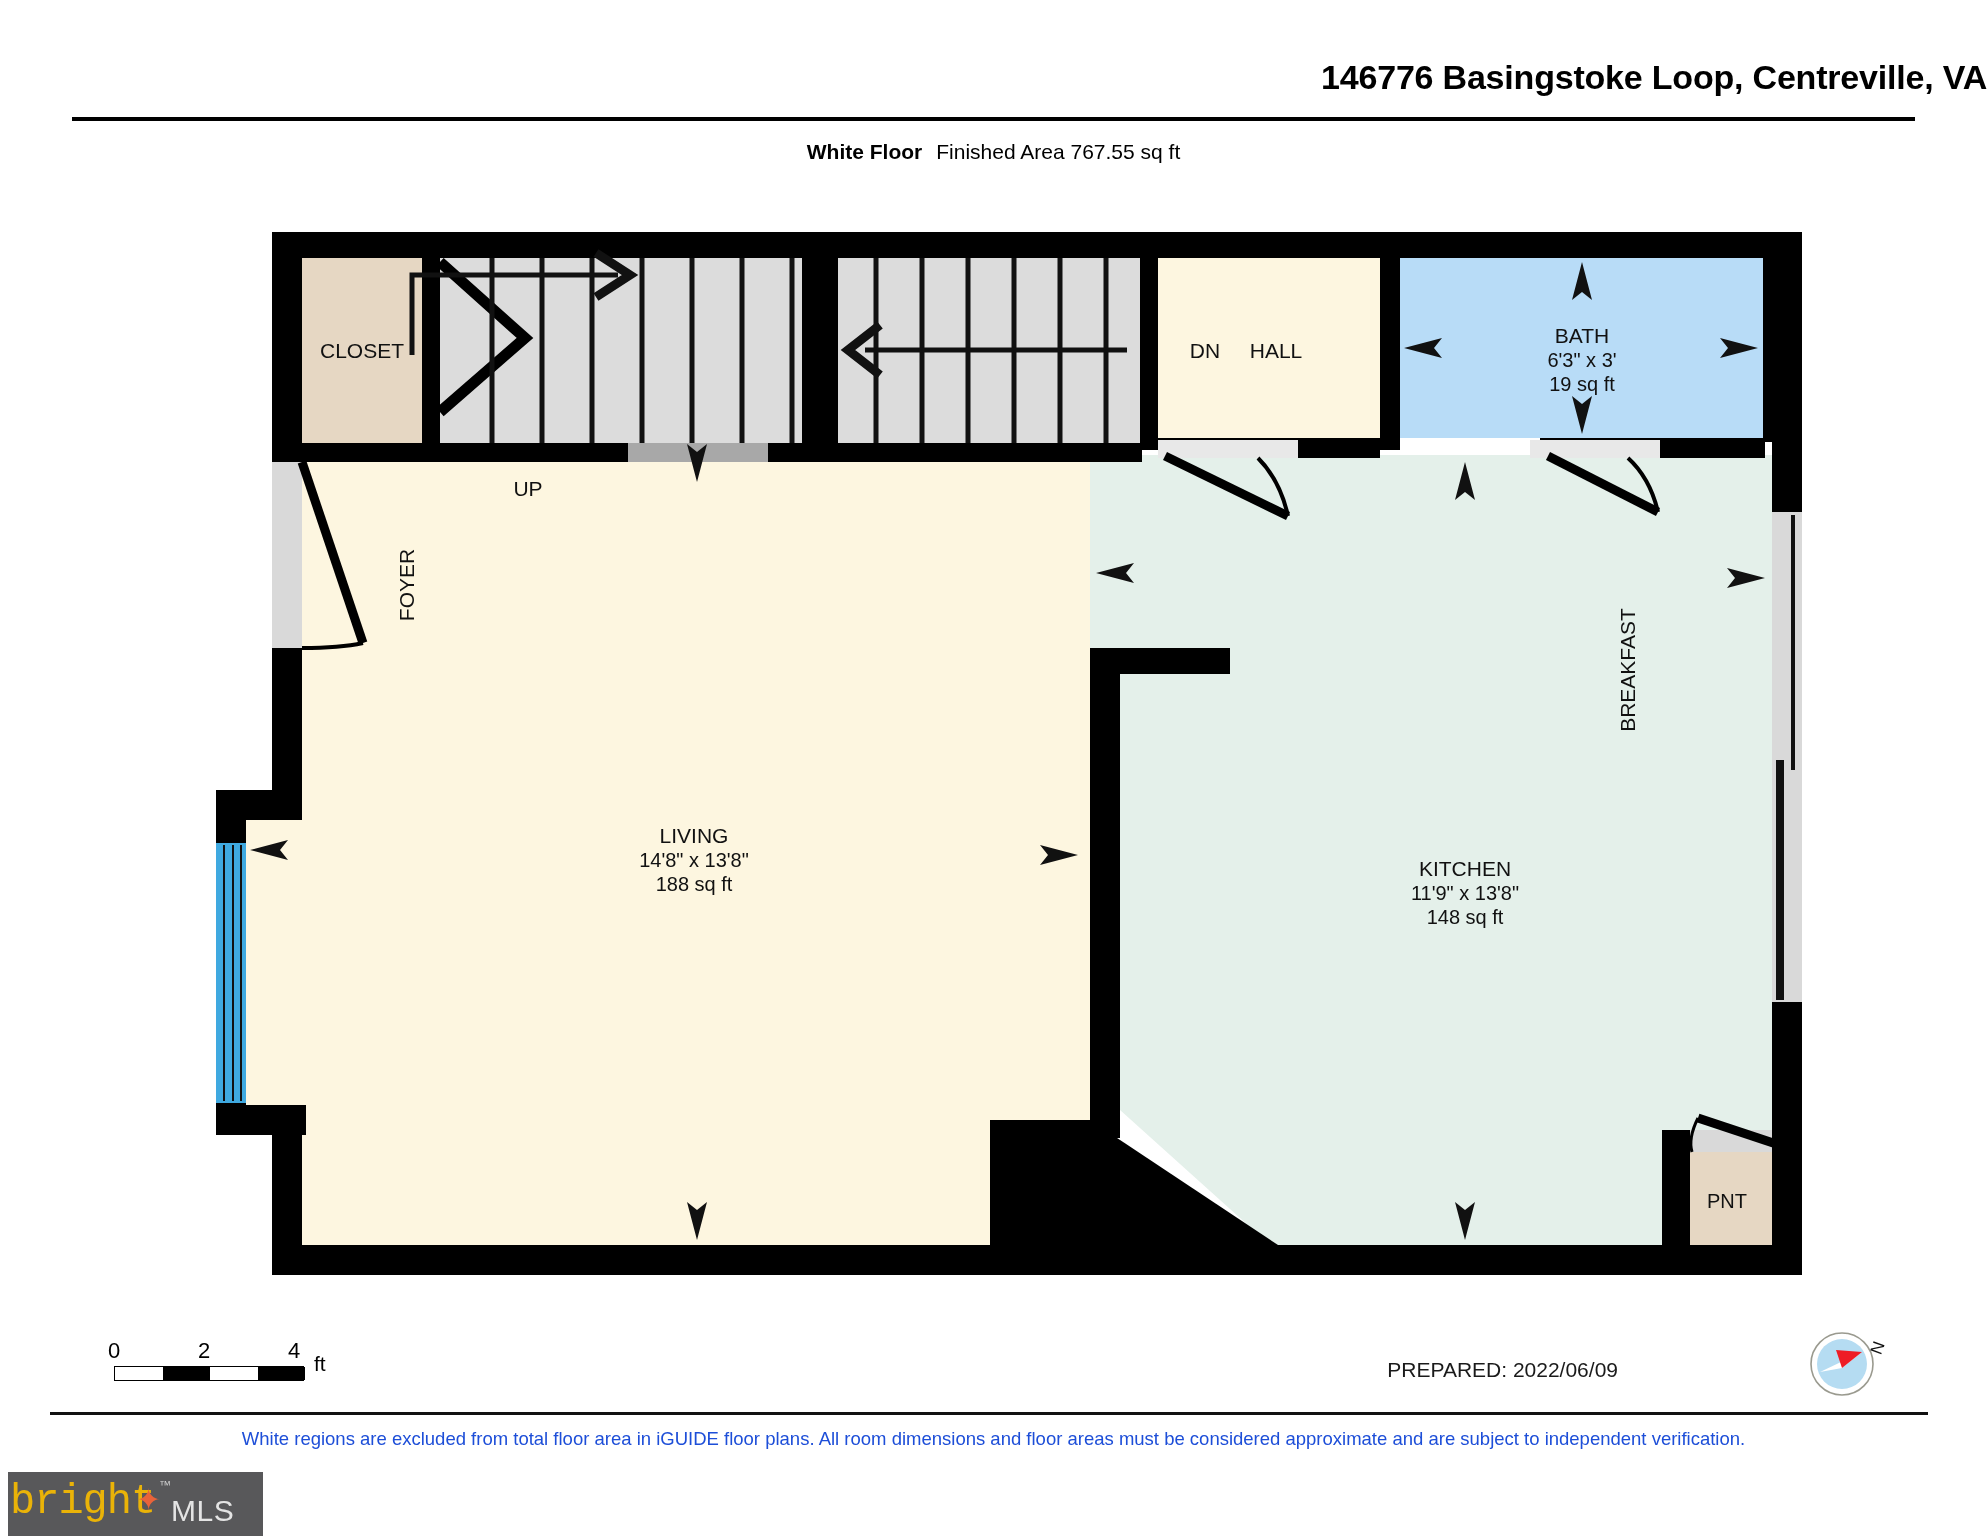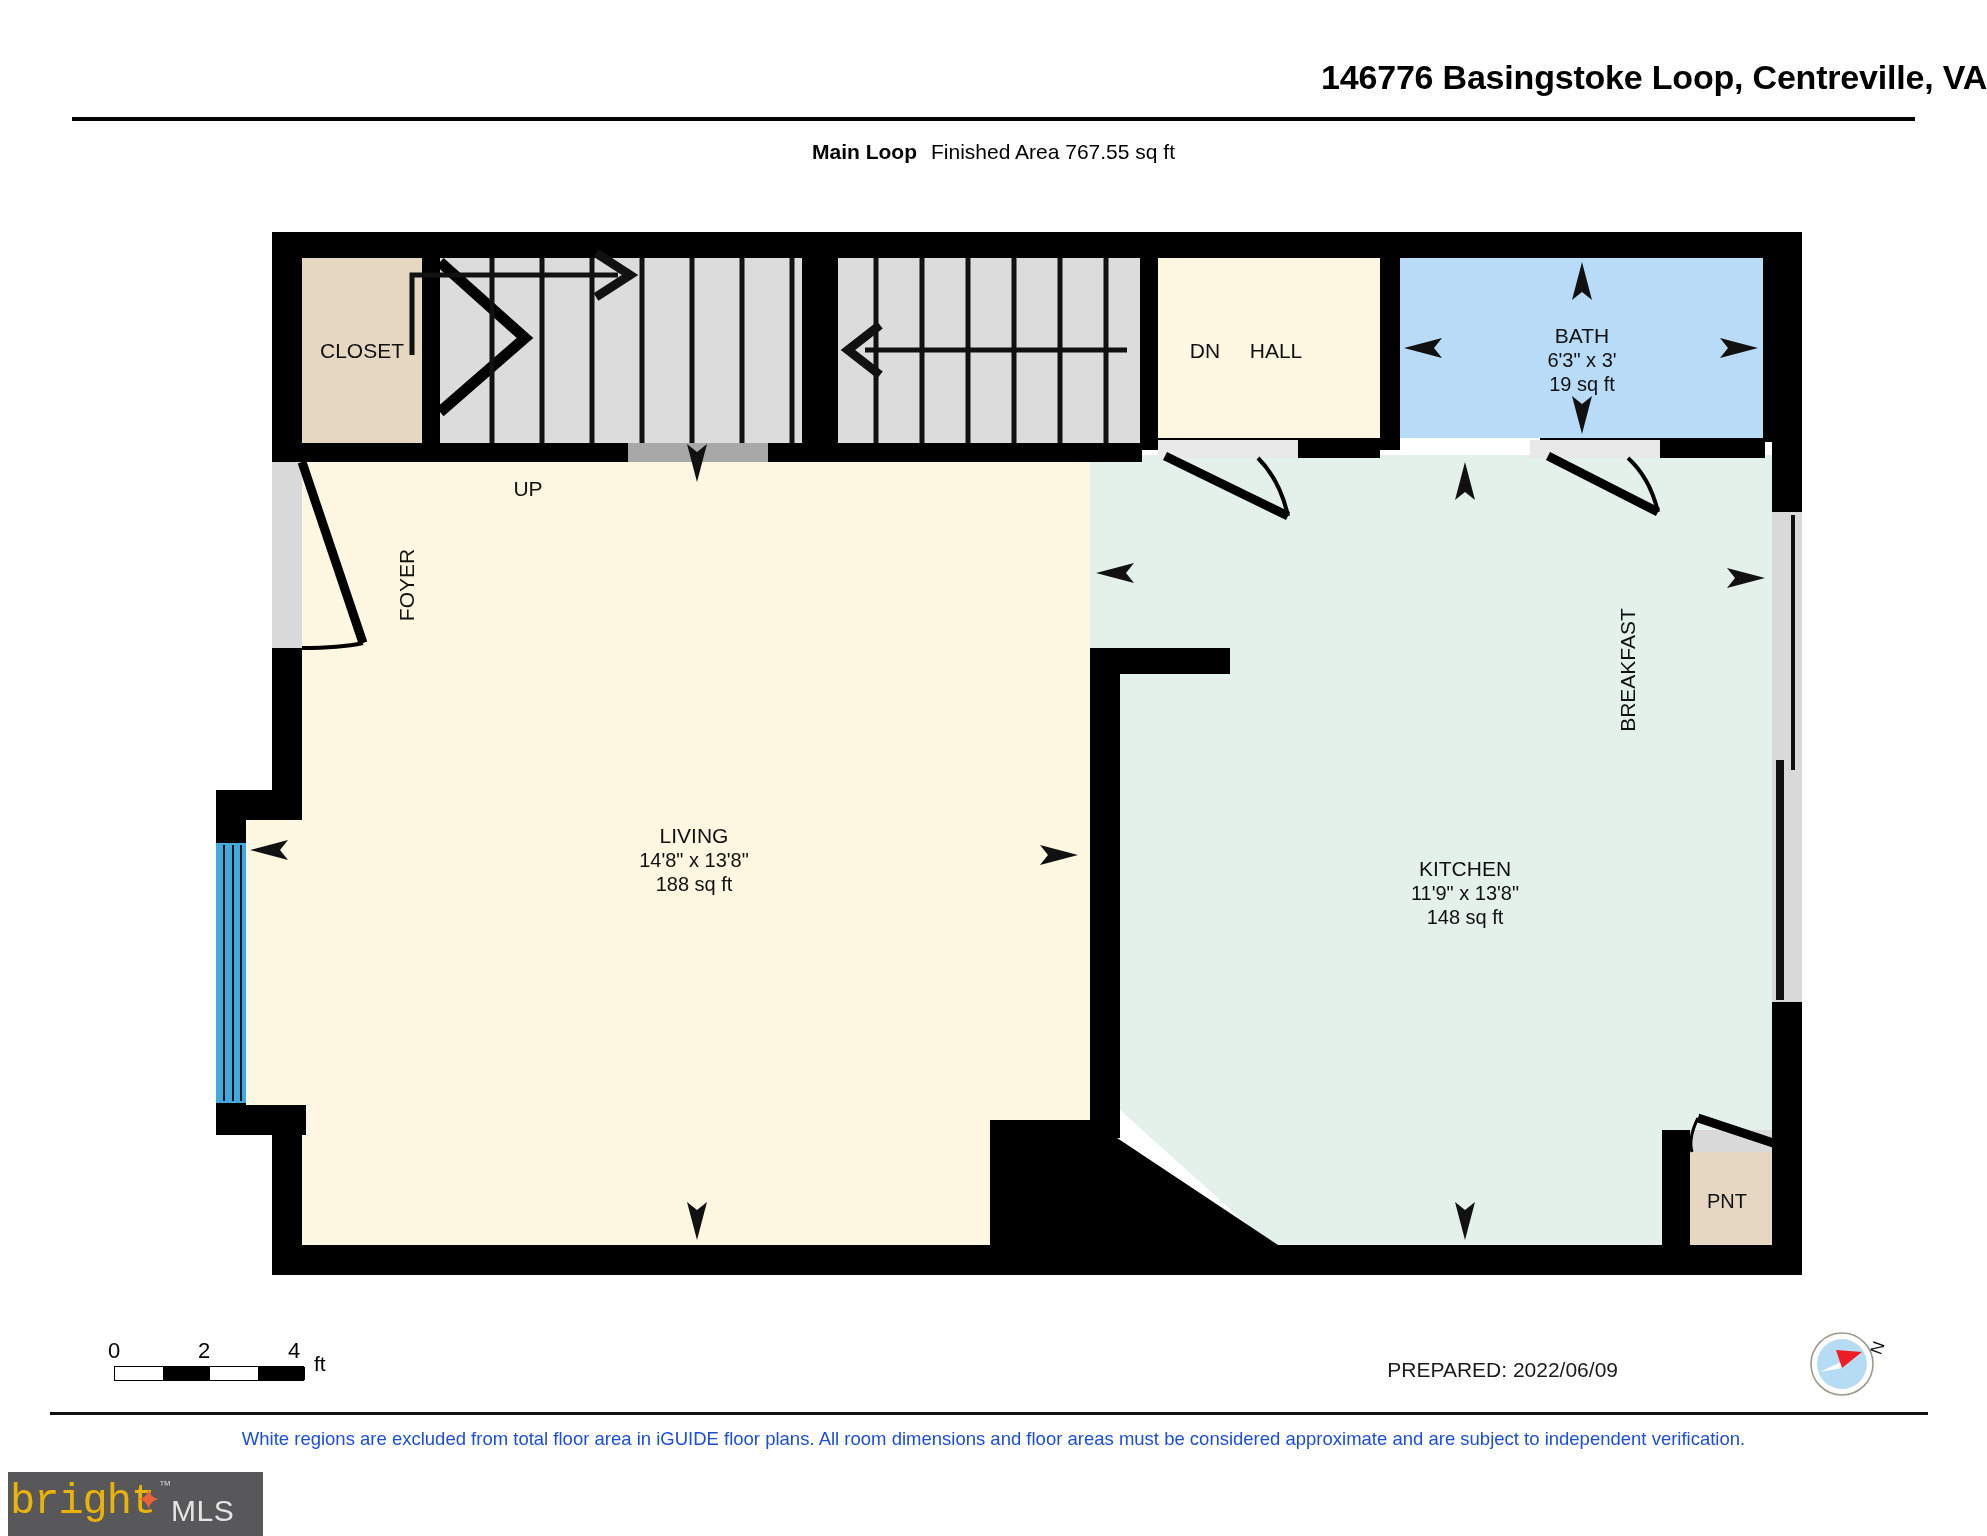--- a/index.html
+++ b/index.html
@@ -187,21 +187,21 @@
     font-family: "Liberation Sans", sans-serif;
     fill: #111;
   }
 </style>
 </head>
 <body>
 
 <div id="page-title">146776 Basingstoke Loop, Centreville, VA</div>
 <div id="title-rule"></div>
 <div id="floor-meta">
-  <span class="floor-name">Main Loop</span><span>Finished Area 767.55 sq ft</span>
+  <span class="floor-name">White Floor</span><span>Finished Area 767.55 sq ft</span>
 </div>
 
 <svg id="plan" viewBox="0 0 1987 1536" xmlns="http://www.w3.org/2000/svg">
 
   <path d="M 278,455 L 278,445 L 278,790 L 240,790 L 240,1125 L 278,1125 L 278,1245 L 1000,1245 L 1000,1130 L 1090,1130 L 1090,660 L 1090,455 Z" fill="#fdf6e0"></path>
 
   <rect x="278" y="447" width="812" height="12" fill="#fdf6e0"></rect>
 
   <path d="M 1090,455 L 1772,455 L 1772,1140 L 1690,1140 L 1690,1245 L 1270,1245 L 1120,1110 L 1120,660 L 1090,660 Z" fill="#e4f0ea"></path>
 

